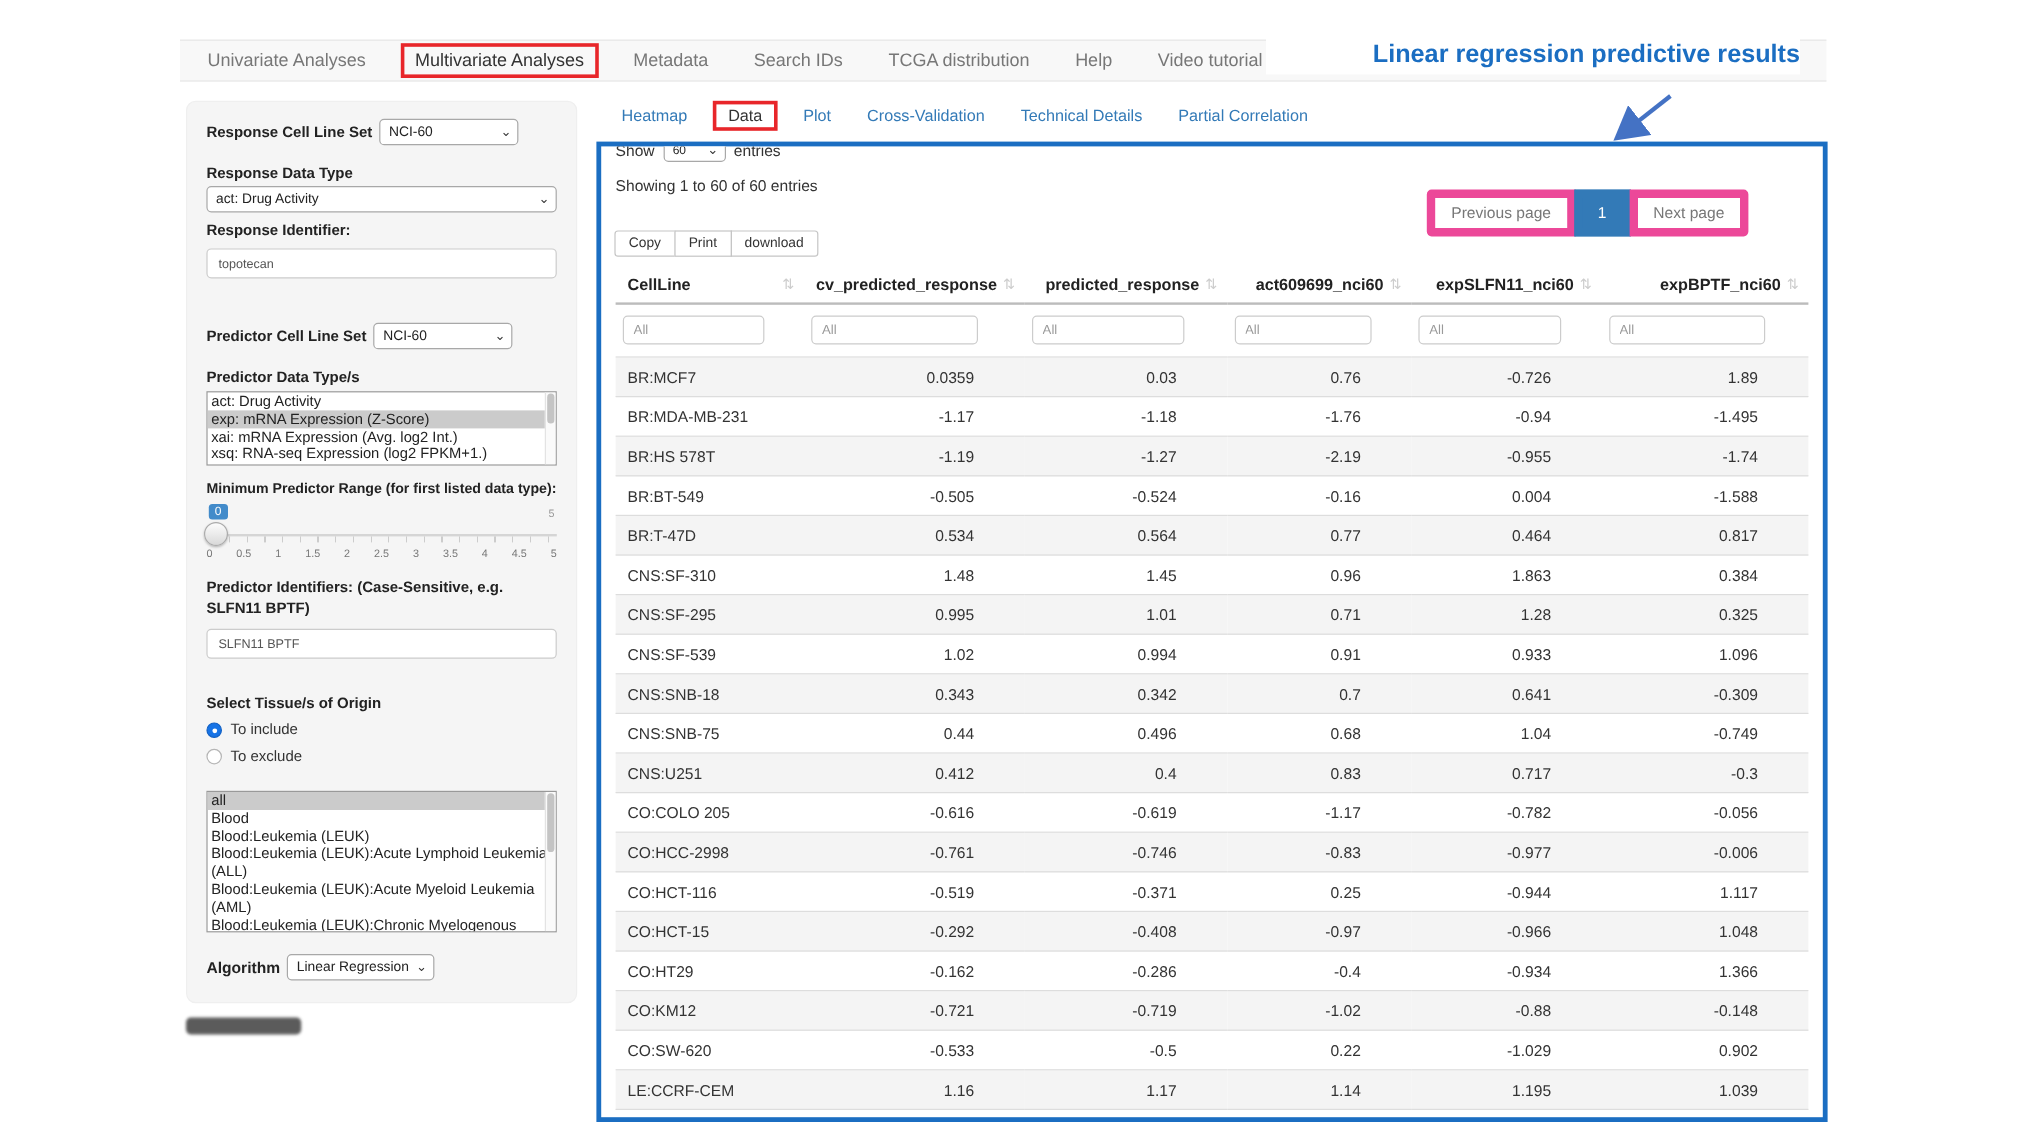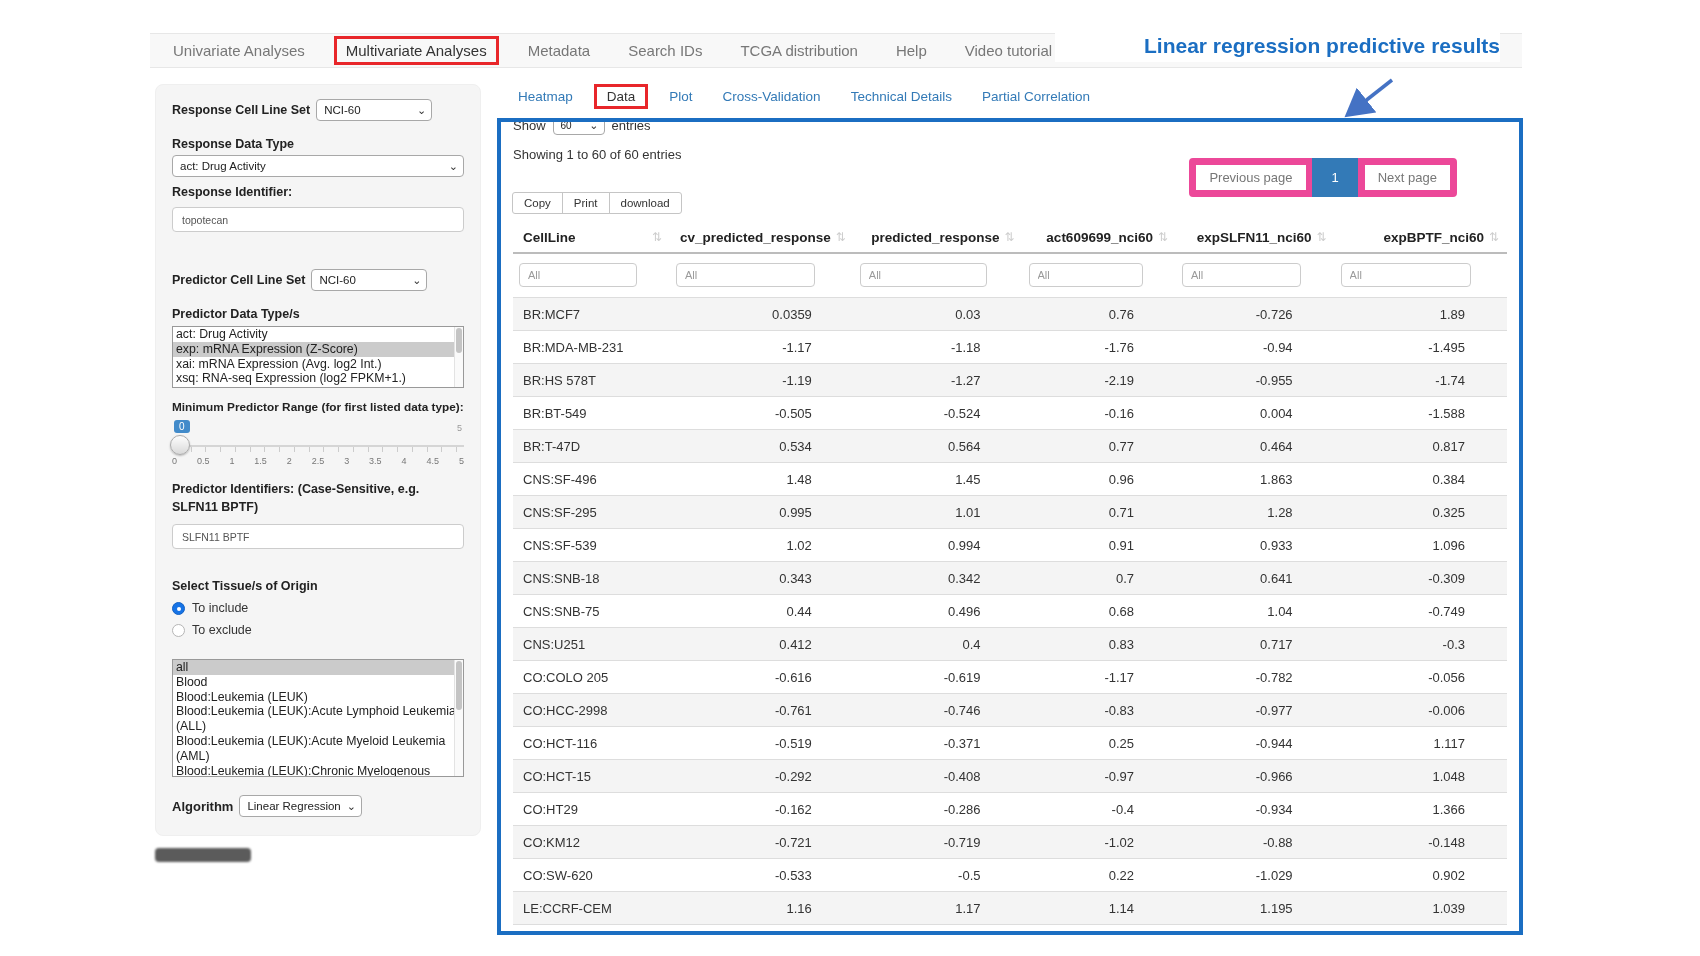--- a/index.html
+++ b/index.html
@@ -358,21 +358,21 @@
           </tr>
           <tr>
             <td class="col-text">BR:T-47D</td>
             <td class="num">0.534</td>
             <td class="num">0.564</td>
             <td class="num">0.77</td>
             <td class="num">0.464</td>
             <td class="num">0.817</td>
           </tr>
           <tr>
-            <td class="col-text">CNS:SF-496</td>
+            <td class="col-text">CNS:SF-310</td>
             <td class="num">1.48</td>
             <td class="num">1.45</td>
             <td class="num">0.96</td>
             <td class="num">1.863</td>
             <td class="num">0.384</td>
           </tr>
           <tr>
             <td class="col-text">CNS:SF-295</td>
             <td class="num">0.995</td>
             <td class="num">1.01</td>

